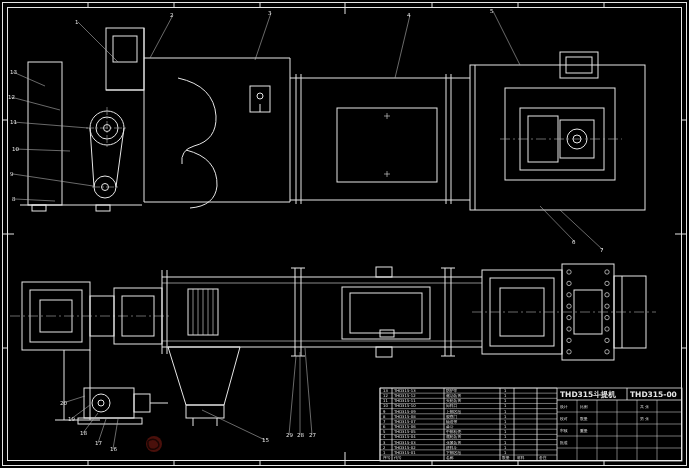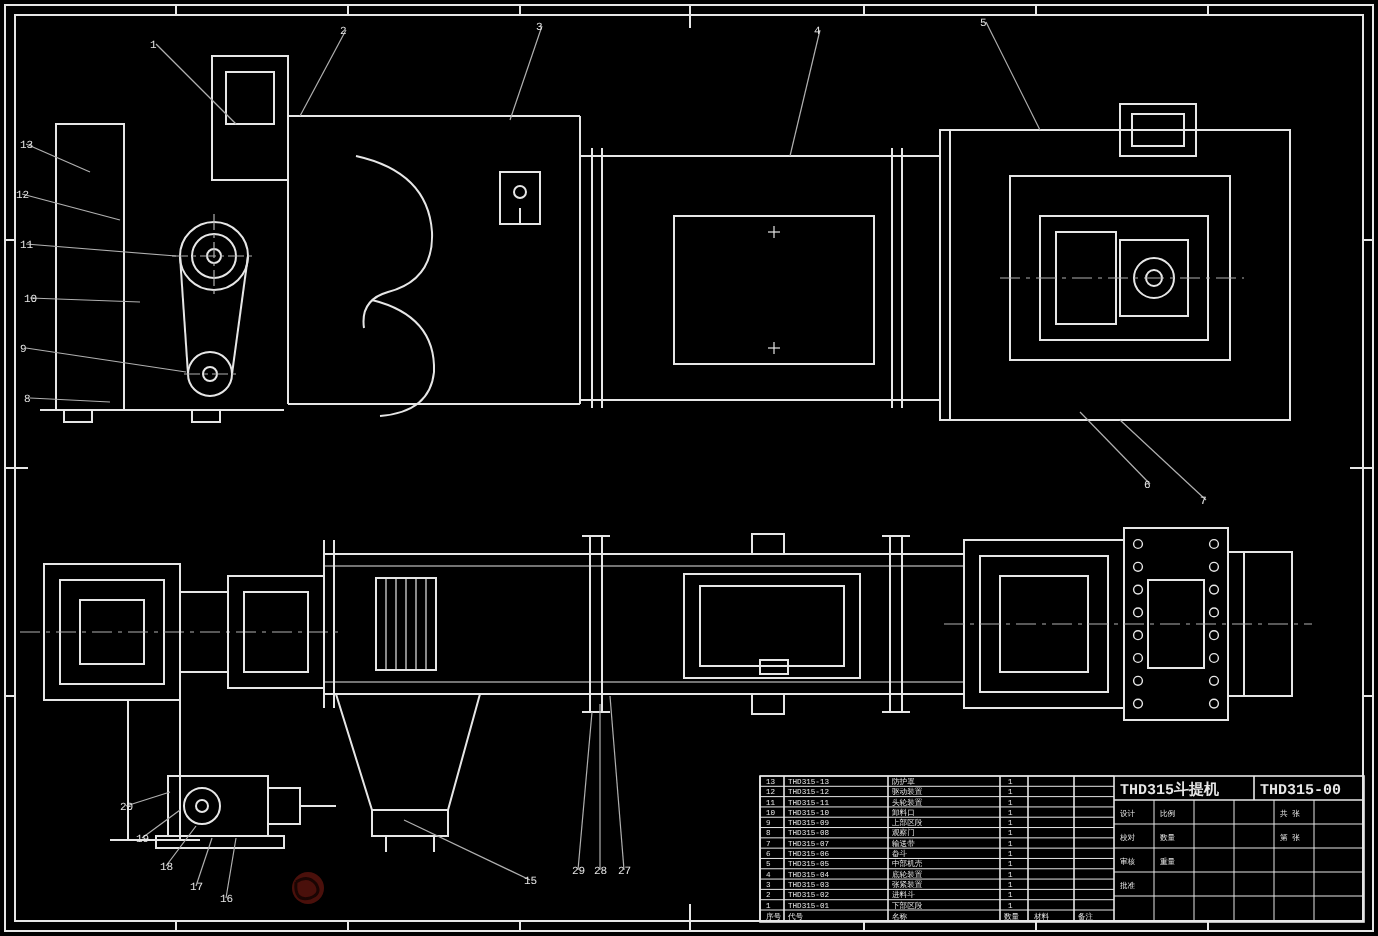--- a/index.html
+++ b/index.html
@@ -1,17 +1,17 @@
 <!DOCTYPE html>
 <html><head>
 <meta charset="utf-8">
 <style>
   html,body{margin:0;padding:0;background:#000;}
   body{width:689px;height:468px;overflow:hidden;font-family:"DejaVu Sans",sans-serif;}
-  #stage{position:relative;width:689px;height:468px;background:#000;font-family:Liberation Mono, monospace;}
+  #stage{position:relative;width:689px;height:468px;background:#000;}
   svg{display:block;}
   text{fill:#e6e6e6;}
   .ttl{font-weight:bold;}
 </style>
 </head>
 <body>
 
 <div id="stage">
 <svg id="cad-svg" width="689" height="468" viewBox="0 0 689 468">
 

